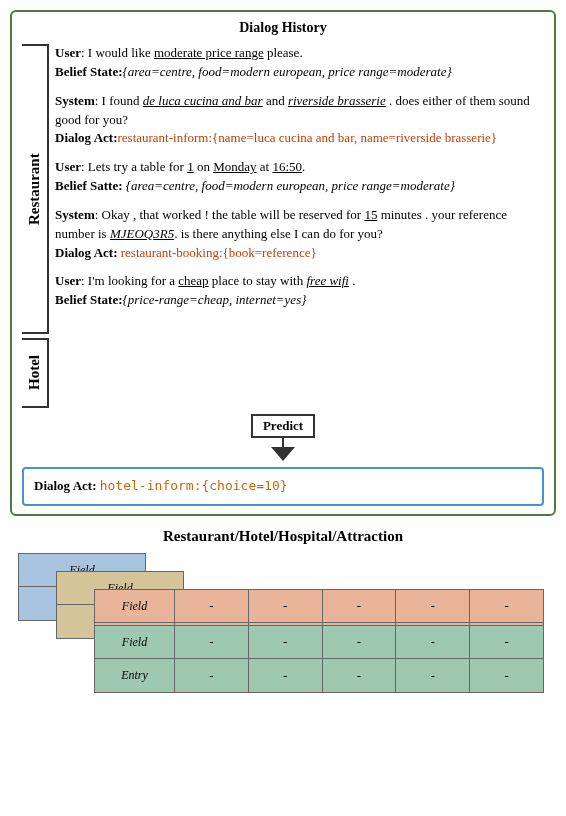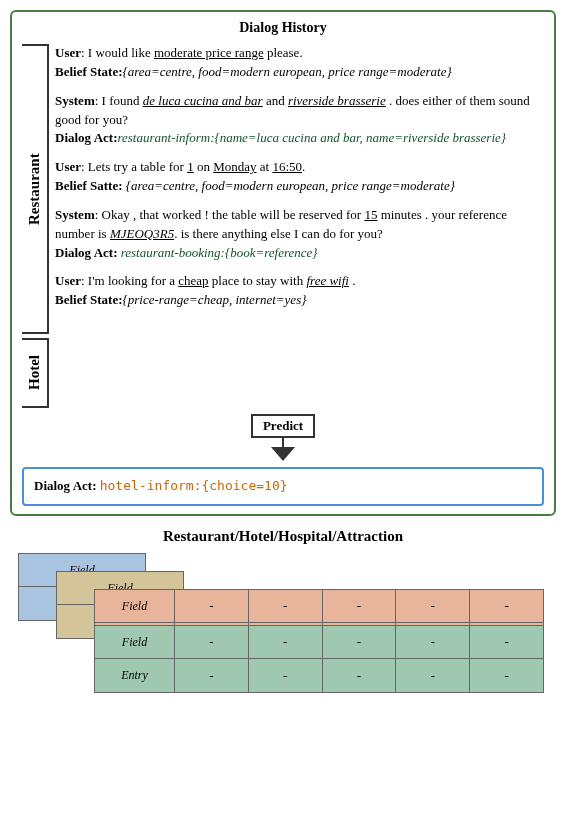--- a/index.html
+++ b/index.html
@@ -84,21 +84,21 @@
     }
 
     .dialog-text {
       font-size: 13px;
       line-height: 1.45;
     }
 
     .bold { font-weight: bold; }
     .italic { font-style: italic; }
     .underline { text-decoration: underline; }
-    .red-italic { color: #14532d; font-style: italic; }
+    .red-italic { color: #c2410c; }
 
     
     .predict-container {
       display: flex;
       justify-content: center;
       align-items: center;
       margin: 6px 0;
     }
 
     .predict-arrow {

